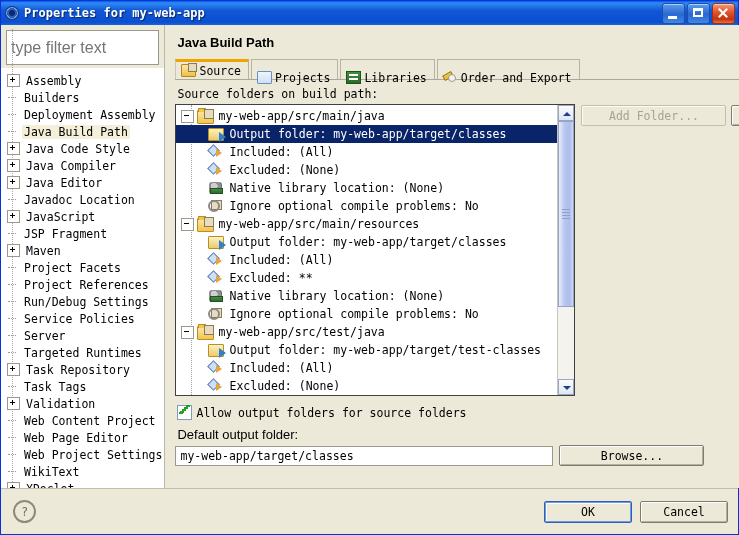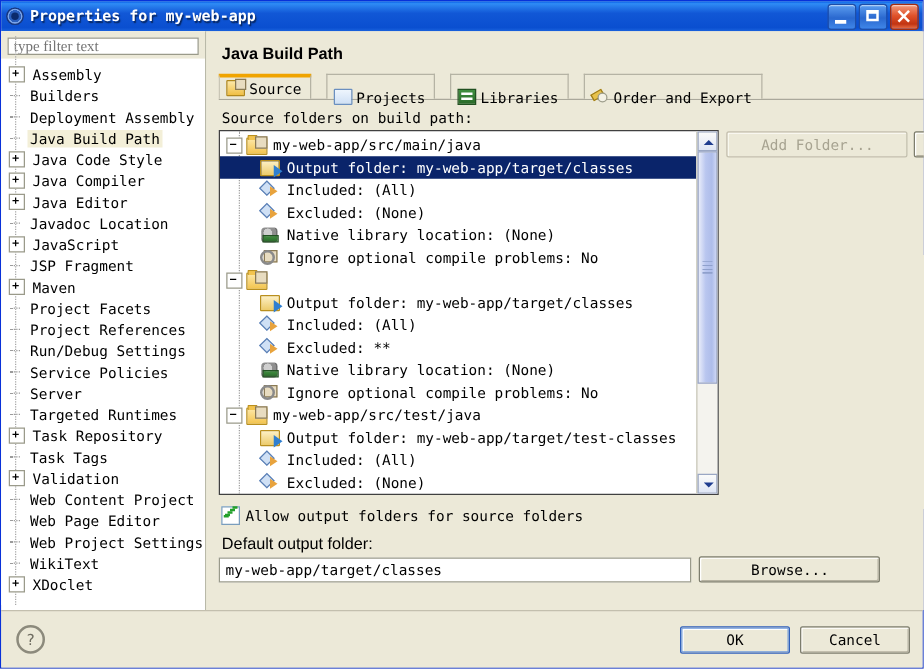--- a/index.html
+++ b/index.html
@@ -38,22 +38,22 @@
   .wbtn.close:before,.wbtn.close:after{content:"";position:absolute;left:9px;top:3px;width:2px;height:12px;
     background:#fff;}
   .wbtn.close:before{transform:rotate(45deg);}
   .wbtn.close:after{transform:rotate(-45deg);}
 
   
   .body{display:flex;height:463px;}
   .left{width:181px;box-sizing:border-box;background:#fff;border-right:1px solid #b9b9a8;
     padding:0;position:relative;}
   .filter-wrap{padding:5px 5px 3px 5px;background:#ece9d8;}
-  .filter-input{width:100%;box-sizing:border-box;height:14px;border:1px solid #9a9a8a;
-    background:#fff;color:#9b9b93;font-family:Liberation Serif, serif;font-size:12px;
+  .filter-input{width:100%;box-sizing:border-box;height:35px;border:1px solid #9a9a8a;
+    background:#fff;color:#9b9b93;font-family:Liberation Sans, sans-serif;font-size:16px;
     padding:2px 4px;outline:none;}
   .tree{padding:4px 0 0 0;background:#fff;height:calc(100% - 30px);overflow:hidden;}
   .tnode{height:17px;display:flex;align-items:center;padding-left:6px;font-family:"DejaVu Sans Mono", monospace;
     font-size:11.5px;color:#000;white-space:nowrap;position:relative;}
   .tnode .exp{width:11px;height:11px;flex:0 0 11px;margin-right:4px;position:relative;}
   .tnode .exp.has{border:1px solid #9a9a8a;background:#fff;}
   .tnode .exp.has:before{content:"";position:absolute;left:2px;top:4px;width:5px;height:1px;background:#000;}
   .tnode .exp.has:after{content:"";position:absolute;left:4px;top:2px;width:1px;height:5px;background:#000;}
   .tnode .exp.leaf:before{content:"";position:absolute;left:1px;top:5px;width:8px;height:1px;
     border-top:1px dotted #9b9b9b;}
@@ -76,21 +76,21 @@
   .navar.fwd .head{right:0;border-left:6px solid #8a8a7d;}
   .caret-sm{width:0;height:0;border-left:3px solid transparent;border-right:3px solid transparent;
     border-top:3px solid #a9a89a;}
   .caret-dk{width:0;height:0;border-left:5px solid transparent;border-right:5px solid transparent;
     border-top:5px solid #25252a;margin-left:3px;}
 
   .tabrow{display:flex;align-items:flex-end;margin:8px 0 0 0;height:21px;
     border-bottom:1px solid #aaa89b;}
   .tab{height:20px;box-sizing:border-box;display:flex;align-items:center;gap:4px;
     padding:16px 7px 0 5px;font-family:"DejaVu Sans Mono", monospace;font-size:11.5px;color:#000;
-    background:#ece9d8;border:1px solid #b5b3a4;border-bottom:none;margin-right:12px;white-space:nowrap;}
+    background:#ece9d8;border:1px solid #b5b3a4;border-bottom:none;margin-right:2px;white-space:nowrap;}
   .tab.active{background:#ece9d8;border-top:3px solid #f0a400;border-left-color:#c9c6b6;
     position:relative;z-index:2;padding-top:0;}
   .tab .ticon{width:14px;height:13px;flex:0 0 14px;position:relative;}
 
   .sec-label{font-family:"DejaVu Sans Mono", monospace;font-size:11.5px;margin:7px 0 3px 2px;}
   .mid{display:flex;gap:6px;}
   .treebox{width:400px;height:292px;box-sizing:border-box;background:#fff;border:1px solid #404040;
     position:relative;overflow:hidden;}
   .tb-inner{position:absolute;left:0;top:0;right:17px;bottom:0;overflow:hidden;padding-top:2px;}
   .row{height:18px;display:flex;align-items:center;white-space:nowrap;
@@ -409,20 +409,21 @@
                 <span class="ric">
                   <span class="ic-ign"></span>
                 </span>
                 <span class="rtxt">Ignore optional compile problems: No</span>
               </div>
               <div class="row">
                 <span class="rexp has"></span>
                 <span class="ric">
                   <span class="ic-folderpkg"></span>
                 </span>
+                <span class="rtxt">my-web-app/src/main/resources</span>
               </div>
               <div class="row">
                 <span style="width: 32px; flex: 0 0 32px;"></span>
                 <span class="ric">
                   <span class="ic-out"></span>
                 </span>
                 <span class="rtxt">Output folder: my-web-app/target/classes</span>
               </div>
               <div class="row">
                 <span style="width: 32px; flex: 0 0 32px;"></span>

